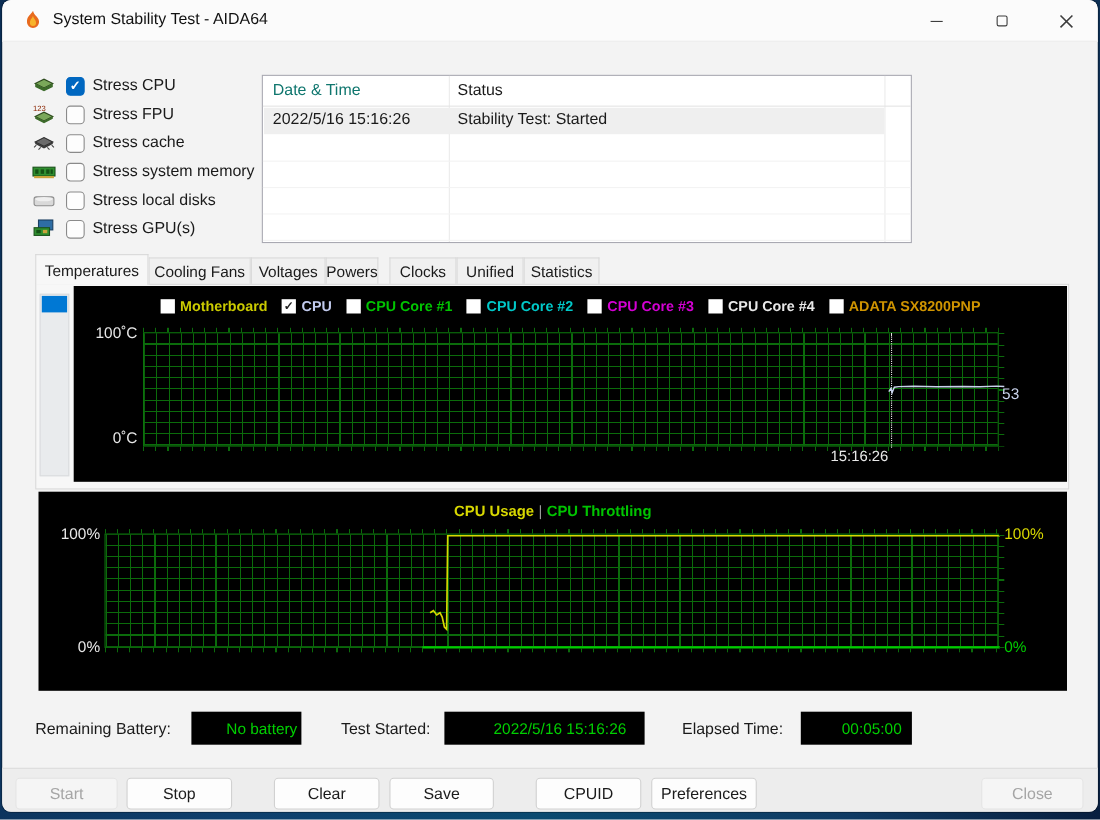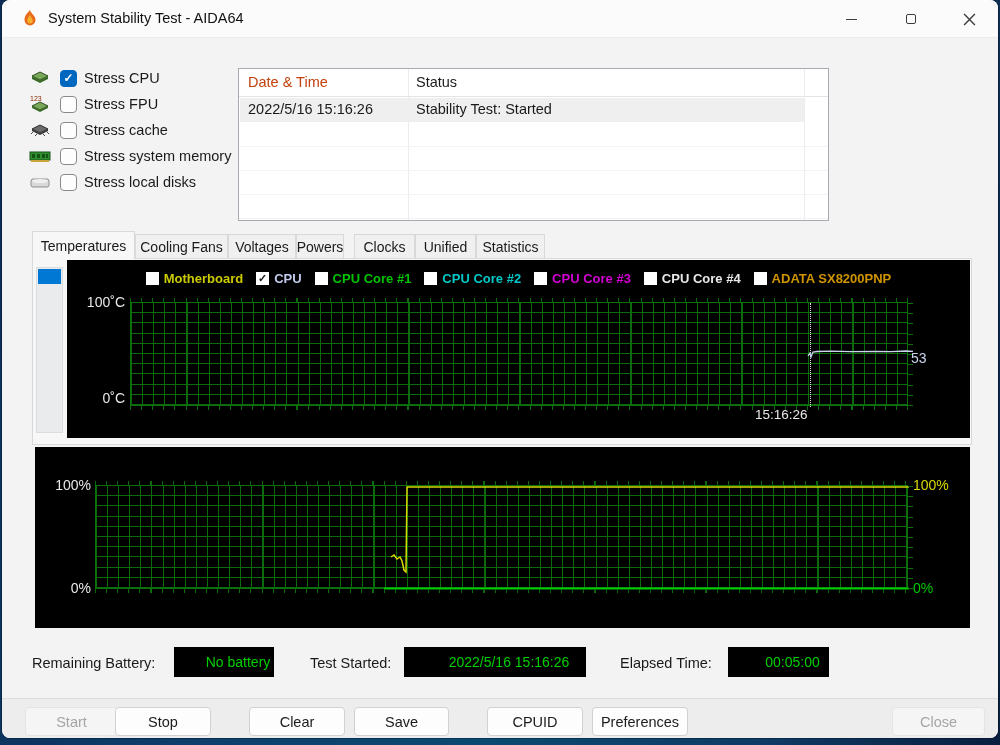--- a/index.html
+++ b/index.html
@@ -26,21 +26,21 @@
   .stress-row { position:absolute; left:27px; height:22px; display:flex; align-items:center; }
   .stress-icon { width:22px; height:20px; margin-right:9px; }
   .cb { width:17px; height:17px; border-radius:4px; margin-right:7px; flex:0 0 auto;
         display:flex; align-items:center; justify-content:center; }
   .cb-off { background:#fdfdfd; border:1px solid #8a8a8a; }
   .cb-on  { background:#0067c0; border:1px solid #0067c0; color:#fff; font-size:12px; font-weight:bold; }
   .stress-label { font-size:14.5px; color:#1a1a1a; white-space:nowrap; }
   
   .log-table { position:absolute; left:236px; top:68px; width:591px; height:153px; background:#fff; border:1px solid #a9a9b2; }
   .log-header { position:absolute; left:0; top:0; width:100%; height:28px; border-bottom:1px solid #e4e4e4; }
-  .log-col1 { position:absolute; left:9px; top:5px; font-size:14.5px; color:#c2410c; }
+  .log-col1 { position:absolute; left:9px; top:5px; font-size:14.5px; color:#0f766e; }
   .log-col2 { position:absolute; left:177px; top:5px; font-size:14.5px; color:#1a1a1a; }
   .log-vline { position:absolute; top:0; width:1px; height:100%; background:#ececec; }
   .log-row1 { position:absolute; left:1px; top:29px; width:564px; height:24px; background:#efefef; }
   .log-cell1 { position:absolute; left:8px; top:3px; font-size:14.5px; color:#1a1a1a; }
   .log-cell2 { position:absolute; left:176px; top:3px; font-size:14.5px; color:#1a1a1a; }
   .log-hline { position:absolute; left:0; width:100%; height:1px; background:#f3f3f3; }
   
   .tab { position:absolute; top:234px; height:25px; background:#f0f0f0; border:1px solid #d9d9d9; border-bottom:none;
          font-size:14px; color:#1a1a1a; display:flex; align-items:center; justify-content:center; }
   .tab-active { top:231px; height:28px; background:#f7f7f7; z-index:3; }
@@ -154,20 +154,30 @@
       <span class="stress-label">Stress cache</span>
     </div>
     <div class="stress-row" style="top:171px">
       <svg class="stress-icon" viewBox="0 0 22 20">
         <path d="M2 9 Q2 7 4 7 L18 7 Q20 7 20 9 L20 13 Q20 15 18 15 L4 15 Q2 15 2 13 Z" fill="#d9d9d9" stroke="#8f8f8f" stroke-width="1"></path>
         <ellipse cx="11" cy="9" rx="8" ry="2" fill="#efefef"></ellipse>
       </svg>
       <div class="cb cb-off"></div>
       <span class="stress-label">Stress local disks</span>
     </div>
+    <div class="stress-row" style="top:197px">
+      <svg class="stress-icon" viewBox="0 0 22 20">
+        <rect x="6" y="2" width="13" height="9" fill="#2e6da4" stroke="#1b3f61" stroke-width="1"></rect>
+        <rect x="2" y="9" width="14" height="7" fill="#2f8f2f" stroke="#1b521b" stroke-width="1"></rect>
+        <rect x="4" y="11" width="4" height="3" fill="#145214"></rect>
+          <rect x="10" y="11" width="4" height="3" fill="#caa43c"></rect>
+      </svg>
+      <div class="cb cb-off"></div>
+      <span class="stress-label">Stress GPU(s)</span>
+    </div>
 
     <div class="log-table">
       <div class="log-vline" style="left:169px"></div>
       <div class="log-vline" style="left:565px"></div>
       <div class="log-header">
         <span class="log-col1">Date &amp; Time</span>
         <span class="log-col2">Status</span>
       </div>
       <div class="log-row1">
         <span class="log-cell1">2022/5/16 15:16:26</span>
@@ -251,20 +261,23 @@
       </div>
       <div class="ticks-h" style="left:63px; top:38px;  width:778px"></div>
       <div class="ticks-h" style="left:63px; top:146px; width:778px"></div>
       <div class="ticks-v" style="left:841px; top:42px; height:104px"></div>
 
       <span class="temp-val">53</span>
       <span class="temp-time">15:16:26</span>
     </div>
 
     <div class="chart usage-chart">
+      <div class="usage-title">
+        <span class="c-mb" style="color:#d8d800">CPU Usage</span><span class="ut-sep">|</span><span style="color:#00c400">CPU Throttling</span>
+      </div>
 
       <span class="axis-label u-left-100">100%</span>
       <span class="axis-label u-left-0">0%</span>
 
       <div class="grid usage-grid">
         <svg class="lineplot" width="813" height="104">
           <path d="M288 102.5 L813 102.5" fill="none" stroke="#00cc00" stroke-width="2"></path>
           <path d="M295 71 L298 69 L301 73 L304 71 L306 75 L308 84 L310 86 L311 1 L813 1" fill="none" stroke="#d8d800" stroke-width="1.5"></path>
         </svg>
       </div>
@@ -283,21 +296,21 @@
     <span class="status-label" style="left:308px">Test Started:</span>
     <div class="status-box" style="left:402px; width:182px">
       <span>2022/5/16 15:16:26</span>
     </div>
     <span class="status-label" style="left:618px">Elapsed Time:</span>
     <div class="status-box" style="left:726px; width:101px">
       <span>00:05:00</span>
     </div>
 
     <div class="footer">
-      <div class="fbtn fbtn-disabled" style="left:23px; width:93px">
+      <div class="fbtn fbtn-disabled" style="left:12px; width:93px">
           <span>Start</span>
         </div>
       <div class="fbtn" style="left:113px; width:96px">
           <span>Stop</span>
         </div>
       <div class="fbtn" style="left:247px; width:96px">
           <span>Clear</span>
         </div>
       <div class="fbtn" style="left:352px; width:95px">
           <span>Save</span>

